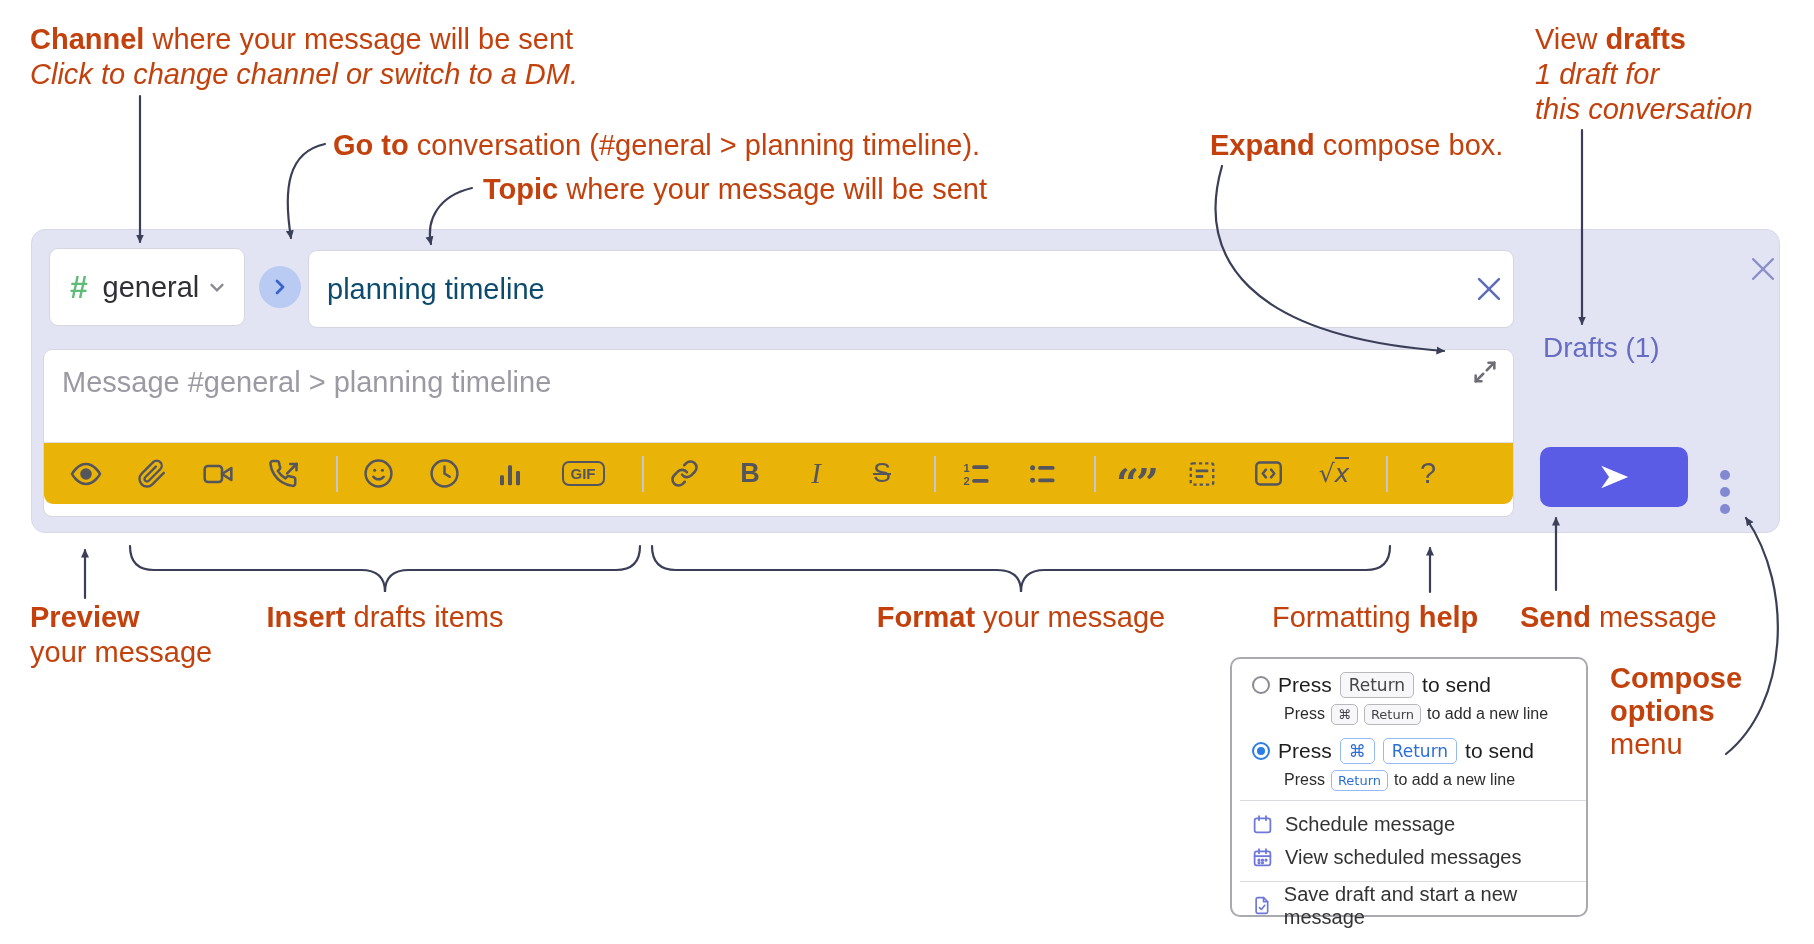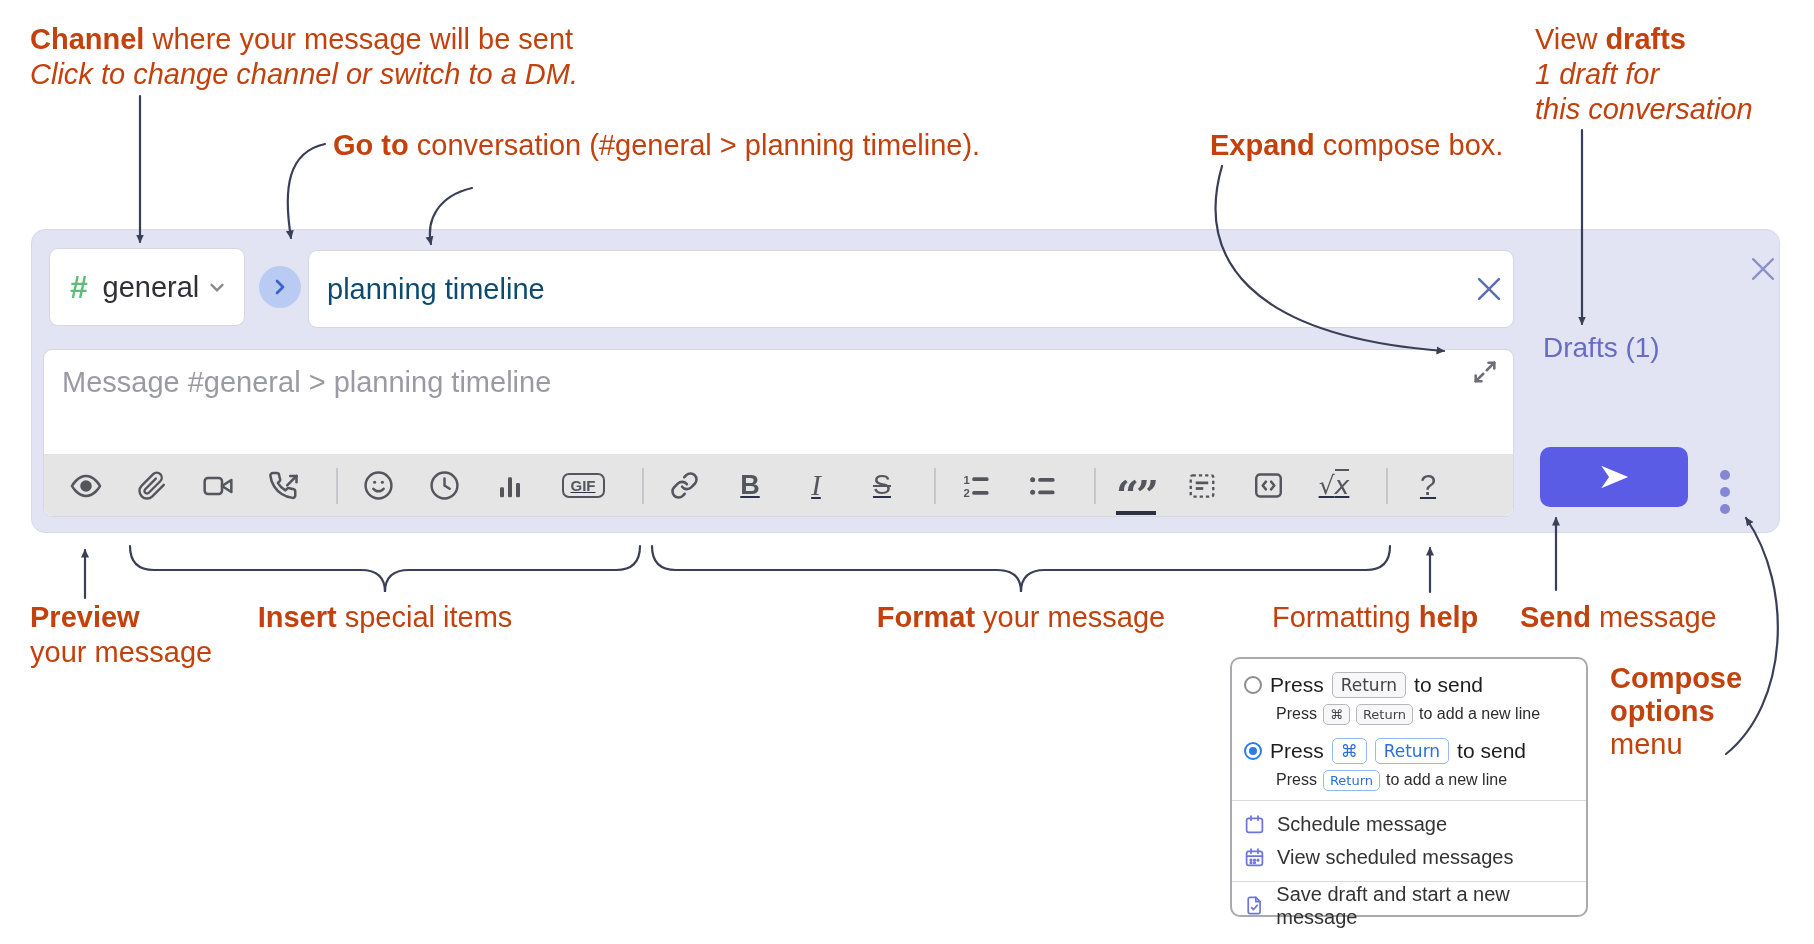--- a/index.html
+++ b/index.html
@@ -20,36 +20,36 @@
   #topicInput{left:276px;top:20px;width:1206px;height:78px;padding:0 60px 0 18px;font-size:29px;
               color:#0c4a6e;font-family:"Liberation Sans",sans-serif;outline:none;}
   #topicClear{position:absolute;left:1440px;top:42px;width:34px;height:34px;cursor:pointer;}
   #boxClose{position:absolute;left:1714px;top:22px;width:34px;height:34px;cursor:pointer;}
   #msgArea{left:11px;top:119px;width:1471px;height:168px;}
   #msgInput{position:absolute;left:0;top:0;width:100%;height:104px;border:none;resize:none;outline:none;
             background:transparent;padding:16px 50px 0 18px;font-size:29px;box-sizing:border-box;
             font-family:"Liberation Sans",sans-serif;color:#2b2b2e;}
   #msgInput::placeholder{color:#9a9aa2;opacity:1;}
   #expandBtn{position:absolute;right:12px;top:8px;width:30px;height:30px;cursor:pointer;}
-  #toolbar{position:absolute;left:0;bottom:0;width:100%;height:62px;background:#e5e5e5;
+  #toolbar{position:absolute;left:0;bottom:12px;width:100%;height:62px;background:#eab308;
            border-top:1px solid #e1e1e7;border-radius:0 0 9px 9px;display:flex;align-items:center;
-           padding-left:20px;box-sizing:border-box;text-decoration:underline;}
+           padding-left:20px;box-sizing:border-box;}
   .tbtn{width:44px;height:44px;display:flex;align-items:center;justify-content:center;cursor:pointer;
         margin-right:22px;color:#55555d;flex:none;}
   .tdiv{width:2px;height:36px;background:#c6c6cd;margin:0 18px 0 8px;flex:none;}
   .glyph{font-size:27px;color:#55555d;}
   #draftsLink{position:absolute;left:1511px;top:102px;font-size:28px;color:#666cc3;cursor:pointer;}
   #sendBtn{position:absolute;left:1508px;top:217px;width:148px;height:60px;background:#5a5ce5;border:none;
            border-radius:10px;display:flex;align-items:center;justify-content:center;cursor:pointer;}
   #ellipsisBtn{position:absolute;left:1678px;top:225px;width:30px;height:74px;display:flex;flex-direction:column;
                align-items:center;justify-content:center;gap:7px;cursor:pointer;}
   .edot{width:10px;height:10px;border-radius:50%;background:#8289d2;}
   
   #popup{position:absolute;left:1230px;top:657px;width:358px;height:260px;background:#fff;
-         border:2px solid #a9a9af;border-radius:10px;box-sizing:border-box;padding:10px 0 0 12px;
+         border:2px solid #a9a9af;border-radius:10px;box-sizing:border-box;padding:10px 0 0 20px;
          font-size:21px;color:#1d1d20;}
   .prow{display:flex;align-items:center;gap:8px;height:32px;cursor:pointer;}
   .psub{display:flex;align-items:center;gap:6px;height:26px;margin-left:32px;font-size:16px;color:#2c2c2e;}
   .radio{width:18px;height:18px;border-radius:50%;border:2px solid #8b8b92;box-sizing:border-box;flex:none;}
   .radio.sel{border-color:#2d7ee2;position:relative;}
   .radio.sel::after{content:"";position:absolute;left:3px;top:3px;width:8px;height:8px;border-radius:50%;background:#2d7ee2;}
   .kbd{border:1.5px solid #b7b7bc;background:#f7f7f9;color:#454549;border-radius:5px;padding:0 8px;
        font-size:17px;line-height:24px;font-family:"DejaVu Sans",sans-serif;}
   .kbd.sm{font-size:13px;line-height:19px;padding:0 6px;}
   .kbd.blue{border-color:#94b9f5;background:#fff;color:#2b6fd6;}
@@ -62,20 +62,23 @@
 
 <div id="canvas">
 
   <div class="ann" style="left:30px;top:22px;">
     <div><span class="b">Channel</span><span> where your message will be sent</span></div>
     <div class="i">Click to change channel or switch to a DM.</div>
   </div>
   <div class="ann" style="left:333px;top:128px;">
     <span class="b">Go to</span><span> conversation (#general &gt; planning timeline).</span>
   </div>
+  <div class="ann" style="left:483px;top:172px;">
+    <span class="b">Topic</span><span> where your message will be sent</span>
+  </div>
   <div class="ann" style="left:1210px;top:128px;">
     <span class="b">Expand</span><span> compose box.</span>
   </div>
   <div class="ann" style="left:1535px;top:22px;">
     <div><span>View </span><span class="b">drafts</span></div>
     <div class="i">1 draft for</div>
     <div class="i">this conversation</div>
   </div>
 
   <div id="composeBox">
@@ -248,21 +251,21 @@
       <span class="edot"></span>
       <span class="edot"></span>
     </div>
   </div>
 
   <div class="ann" style="left:30px;top:600px;">
     <div class="b">Preview</div>
     <div>your message</div>
   </div>
   <div class="ann cx" style="left:385px;top:600px;">
-    <span class="b">Insert</span><span> special items</span>
+    <span class="b">Insert</span><span> drafts items</span>
   </div>
   <div class="ann cx" style="left:1021px;top:600px;">
     <span class="b">Format</span><span> your message</span>
   </div>
   <div class="ann" style="left:1272px;top:600px;">
     <span>Formatting </span><span class="b">help</span>
   </div>
   <div class="ann" style="left:1520px;top:600px;">
     <span class="b">Send</span><span> message</span>
   </div>

